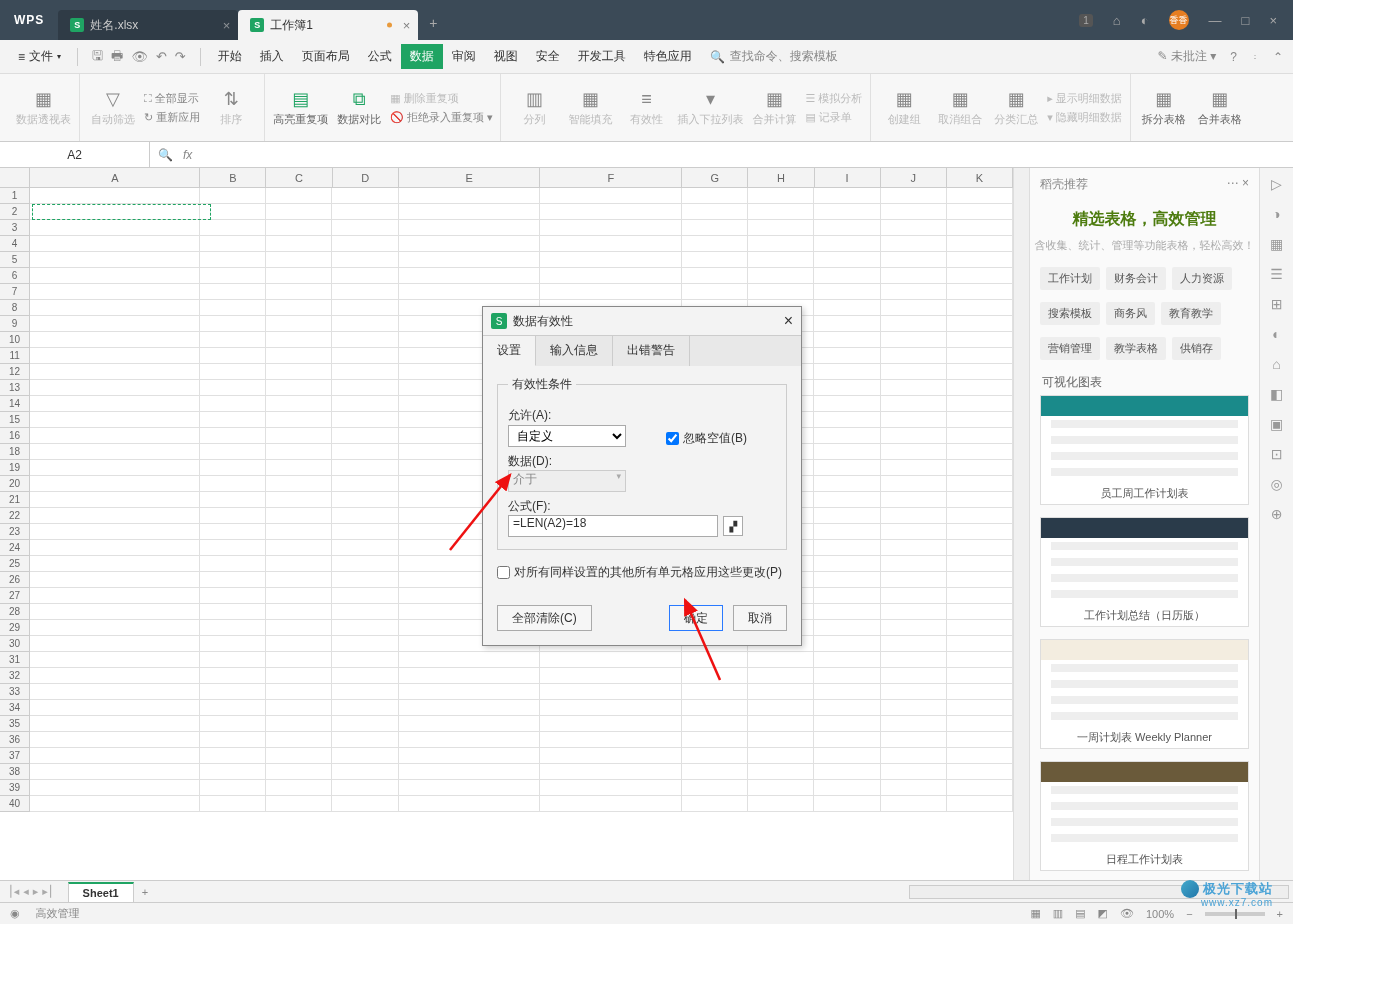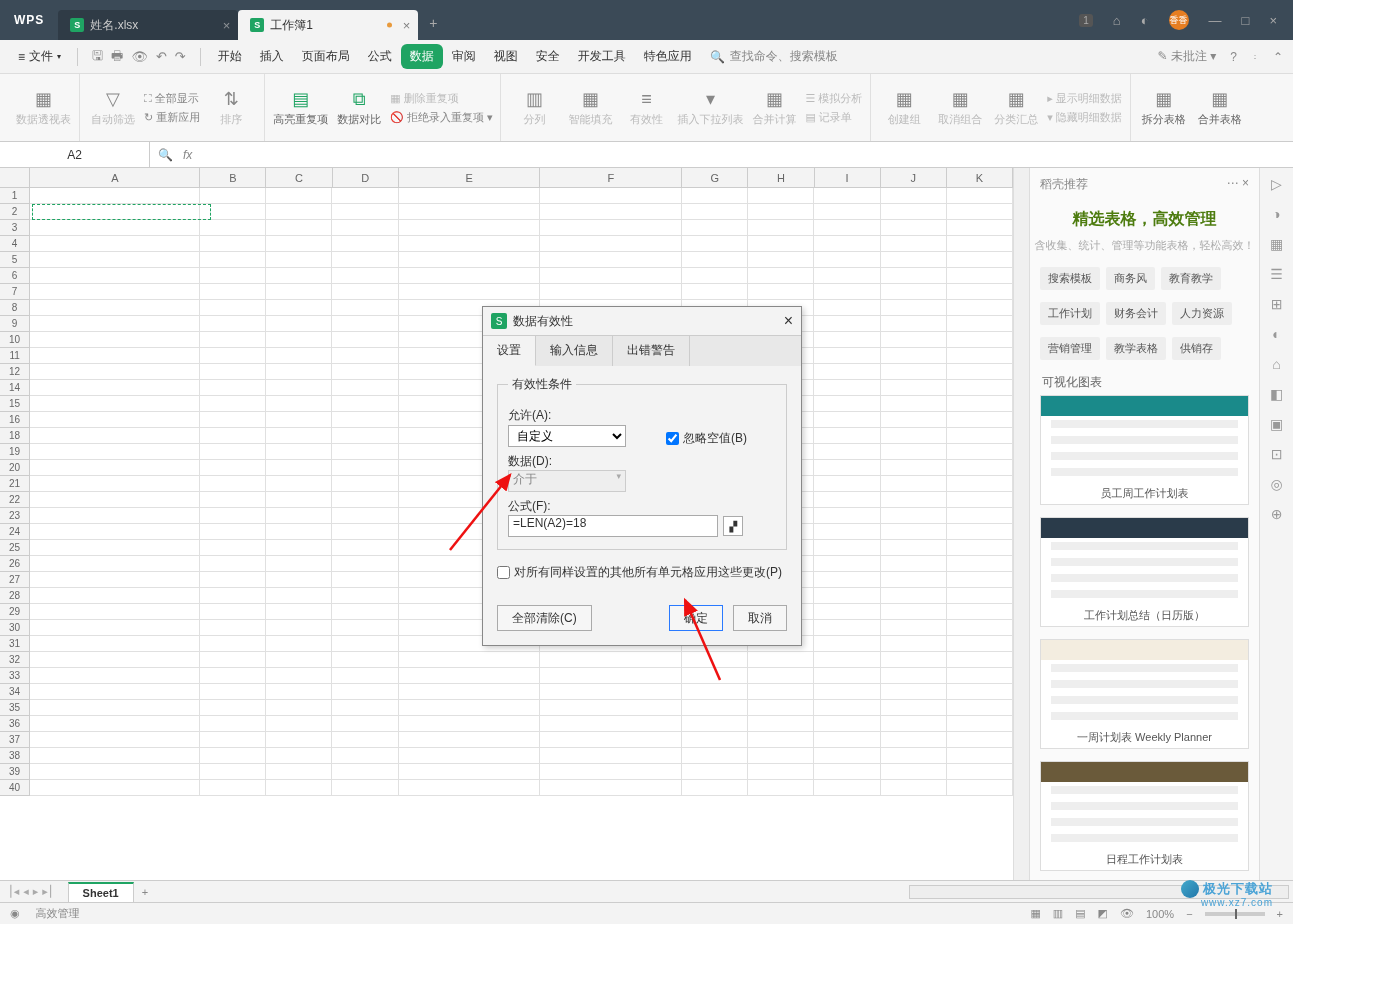--- a/index.html
+++ b/index.html
@@ -14,21 +14,21 @@
 .titlebar .newtab { width: 30px; text-align: center; font-size: 14px; color: #aaa; margin-top: 6px; }
 .titlebar .spacer { flex: 1; }
 .titlebar .win-ctrl { display: flex; gap: 20px; padding-right: 16px; font-size: 13px; color: #aaa; align-items: center; }
 .titlebar .badge { background: #555; border-radius: 3px; padding: 1px 4px; font-size: 10px; }
 .titlebar .user { background: #e67e22; width: 20px; height: 20px; border-radius: 50%; font-size: 9px; display: flex; align-items: center; justify-content: center; color: #fff; }
 .menubar { height: 34px; background: #f3f3f3; border-bottom: 1px solid #ddd; display: flex; align-items: center; padding: 0 10px; gap: 4px; }
 .menubar .file-btn { display: flex; align-items: center; gap: 4px; padding: 4px 8px; font-size: 12px; }
 .menubar .qa-icons { display: flex; gap: 8px; color: #888; font-size: 13px; align-items: center; padding: 0 6px; }
 .menubar .sep { width: 1px; height: 18px; background: #ccc; margin: 0 4px; }
 .menubar .menu-item { font-size: 12px; padding: 4px 9px; cursor: pointer; }
-.menubar .menu-item.active { background: #1fa463; color: #fff; border-radius: 6px; }
+.menubar .menu-item.active { background: #1fa463; color: #fff; border-radius: 0; }
 .menubar .search-cmd { color: #888; font-size: 12px; display: flex; align-items: center; gap: 4px; margin-left: 6px; }
 .menubar .right { margin-left: auto; display: flex; align-items: center; gap: 14px; color: #888; }
 .ribbon { height: 68px; background: #f7f7f7; border-bottom: 1px solid #ccc; display: flex; align-items: center; padding: 0 8px; gap: 0; }
 .ribbon .grp { display: flex; align-items: center; gap: 6px; padding: 0 8px; height: 100%; }
 .ribbon .grp.border-r { border-right: 1px solid #e0e0e0; }
 .ribbon .big-btn { display: flex; flex-direction: column; align-items: center; justify-content: center; gap: 2px; font-size: 11px; color: #666; min-width: 50px; }
 .ribbon .big-btn.disabled { color: #bbb; }
 .ribbon .ico { width: 22px; height: 22px; display: flex; align-items: center; justify-content: center; font-size: 18px; color: #888; }
 .ribbon .ico.green { color: #1fa463; }
 .ribbon .small-col { display: flex; flex-direction: column; gap: 3px; font-size: 11px; color: #888; }
@@ -432,20 +432,34 @@
             <div class="cell" style="width: 70px;"></div>
             <div class="cell" style="width: 150px;"></div>
             <div class="cell" style="width: 150px;"></div>
             <div class="cell" style="width: 70px;"></div>
             <div class="cell" style="width: 70px;"></div>
             <div class="cell" style="width: 70px;"></div>
             <div class="cell" style="width: 70px;"></div>
             <div class="cell" style="width: 70px;"></div>
           </div>
           <div class="row">
+            <div class="rh">13</div>
+            <div class="cell" style="width: 180px;"></div>
+            <div class="cell" style="width: 70px;"></div>
+            <div class="cell" style="width: 70px;"></div>
+            <div class="cell" style="width: 70px;"></div>
+            <div class="cell" style="width: 150px;"></div>
+            <div class="cell" style="width: 150px;"></div>
+            <div class="cell" style="width: 70px;"></div>
+            <div class="cell" style="width: 70px;"></div>
+            <div class="cell" style="width: 70px;"></div>
+            <div class="cell" style="width: 70px;"></div>
+            <div class="cell" style="width: 70px;"></div>
+          </div>
+          <div class="row">
             <div class="rh">14</div>
             <div class="cell" style="width: 180px;"></div>
             <div class="cell" style="width: 70px;"></div>
             <div class="cell" style="width: 70px;"></div>
             <div class="cell" style="width: 70px;"></div>
             <div class="cell" style="width: 150px;"></div>
             <div class="cell" style="width: 150px;"></div>
             <div class="cell" style="width: 70px;"></div>
             <div class="cell" style="width: 70px;"></div>
             <div class="cell" style="width: 70px;"></div>
@@ -808,29 +822,29 @@
     <div class="scroll-v"></div>
   </div>
 
   <div class="side-panel">
     <div class="sp-head">
         <span>稻壳推荐</span>
         <span>⋯ ×</span>
       </div>
     <div class="sp-title">精选表格，高效管理</div>
     <div class="sp-sub">含收集、统计、管理等功能表格，轻松高效！</div>
+    <div class="sp-tags" id="tags2">
+        <span class="tag">工作计划</span>
+        <span class="tag">财务会计</span>
+        <span class="tag">人力资源</span>
+      </div>
     <div class="sp-tags" id="tags1">
         <span class="tag">搜索模板</span>
         <span class="tag">商务风</span>
         <span class="tag">教育教学</span>
-      </div>
-    <div class="sp-tags" id="tags2">
-        <span class="tag">工作计划</span>
-        <span class="tag">财务会计</span>
-        <span class="tag">人力资源</span>
       </div>
     <div class="sp-tags" id="tags3">
         <span class="tag">营销管理</span>
         <span class="tag">教学表格</span>
         <span class="tag">供销存</span>
       </div>
     <div class="sp-section">可视化图表</div>
     <div class="sp-templates" id="tmpls">
         <div class="tmpl">
           <div style="width:100%;height:20px;background:#1a8a8a"></div>

